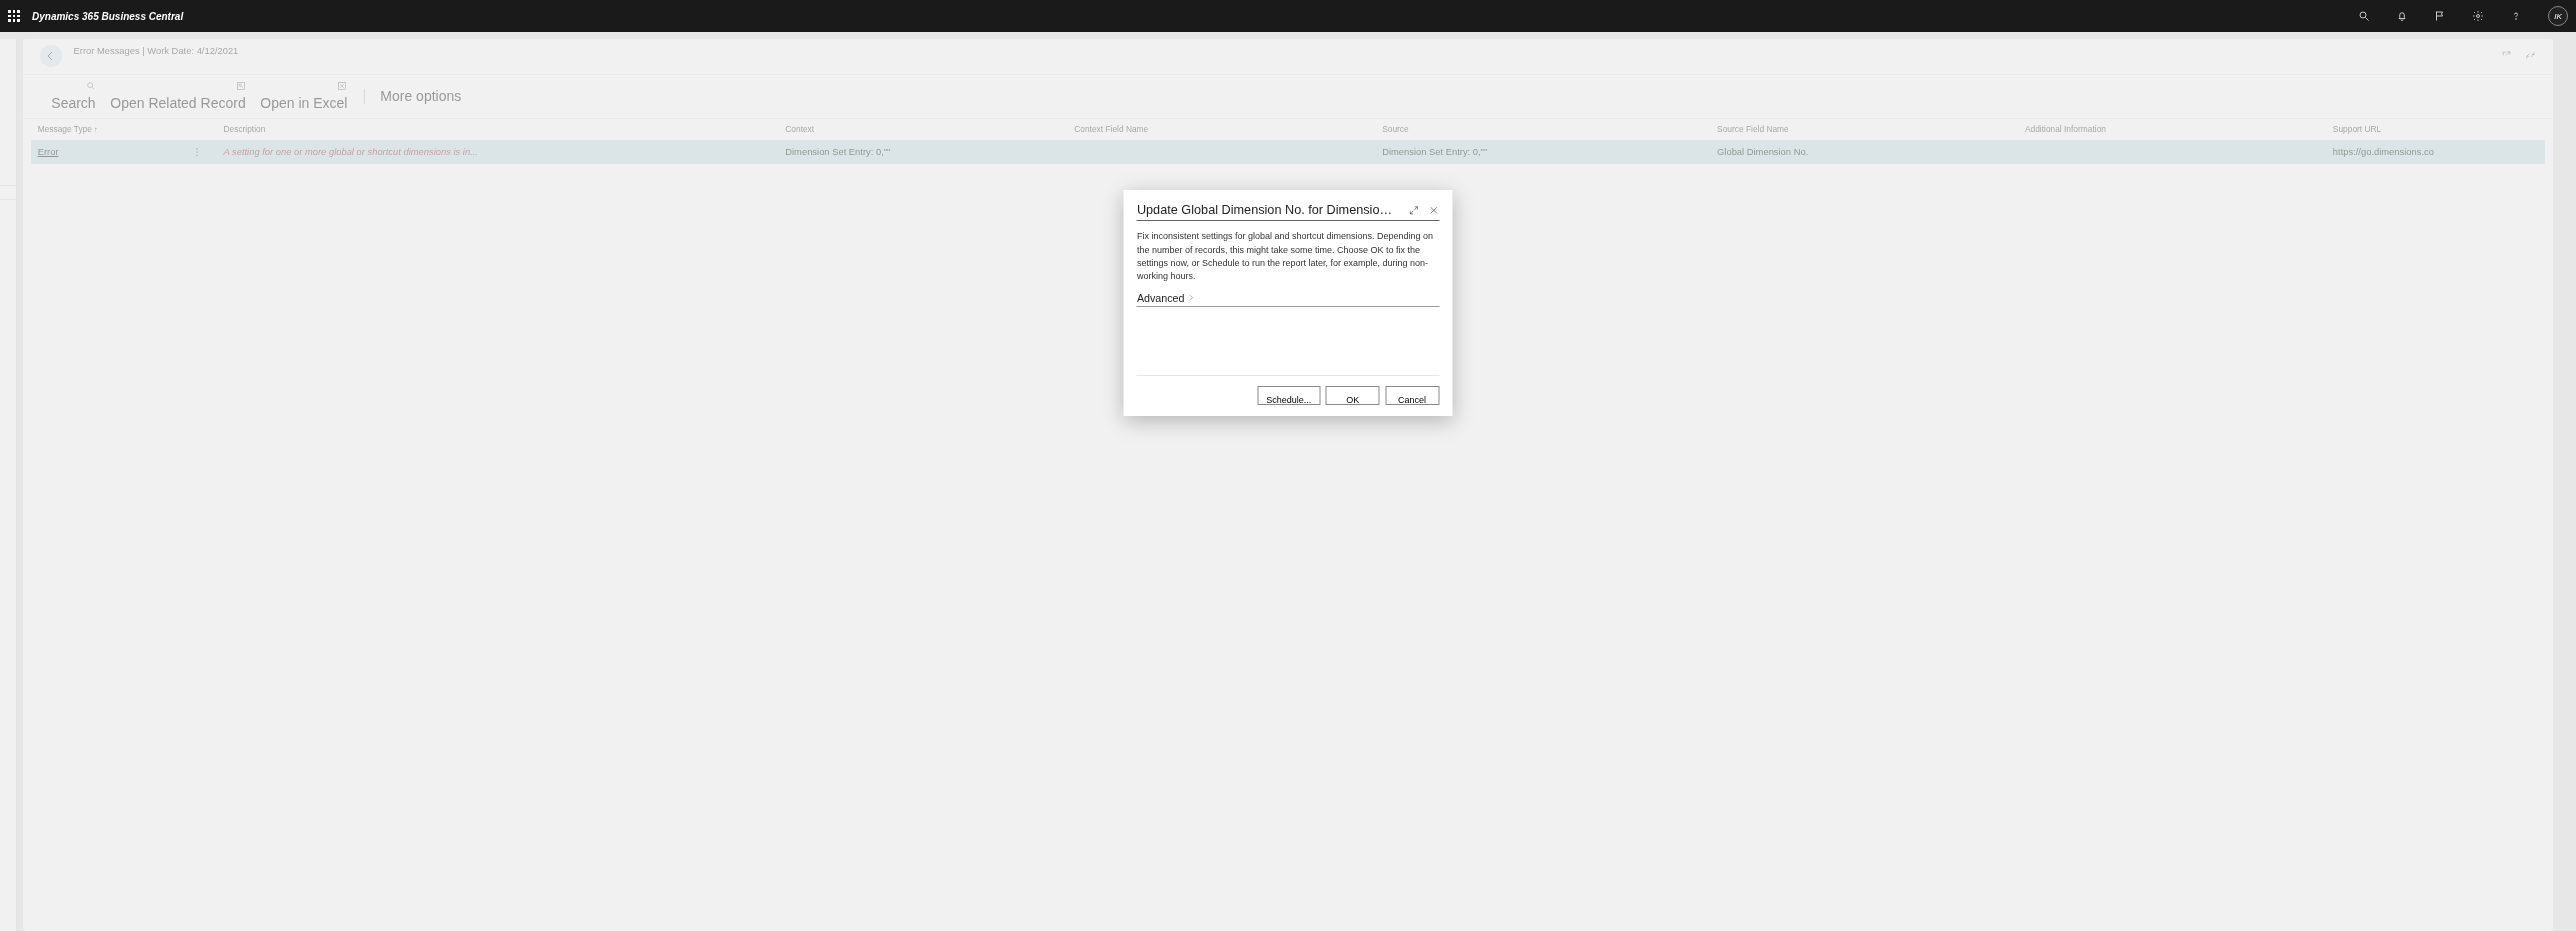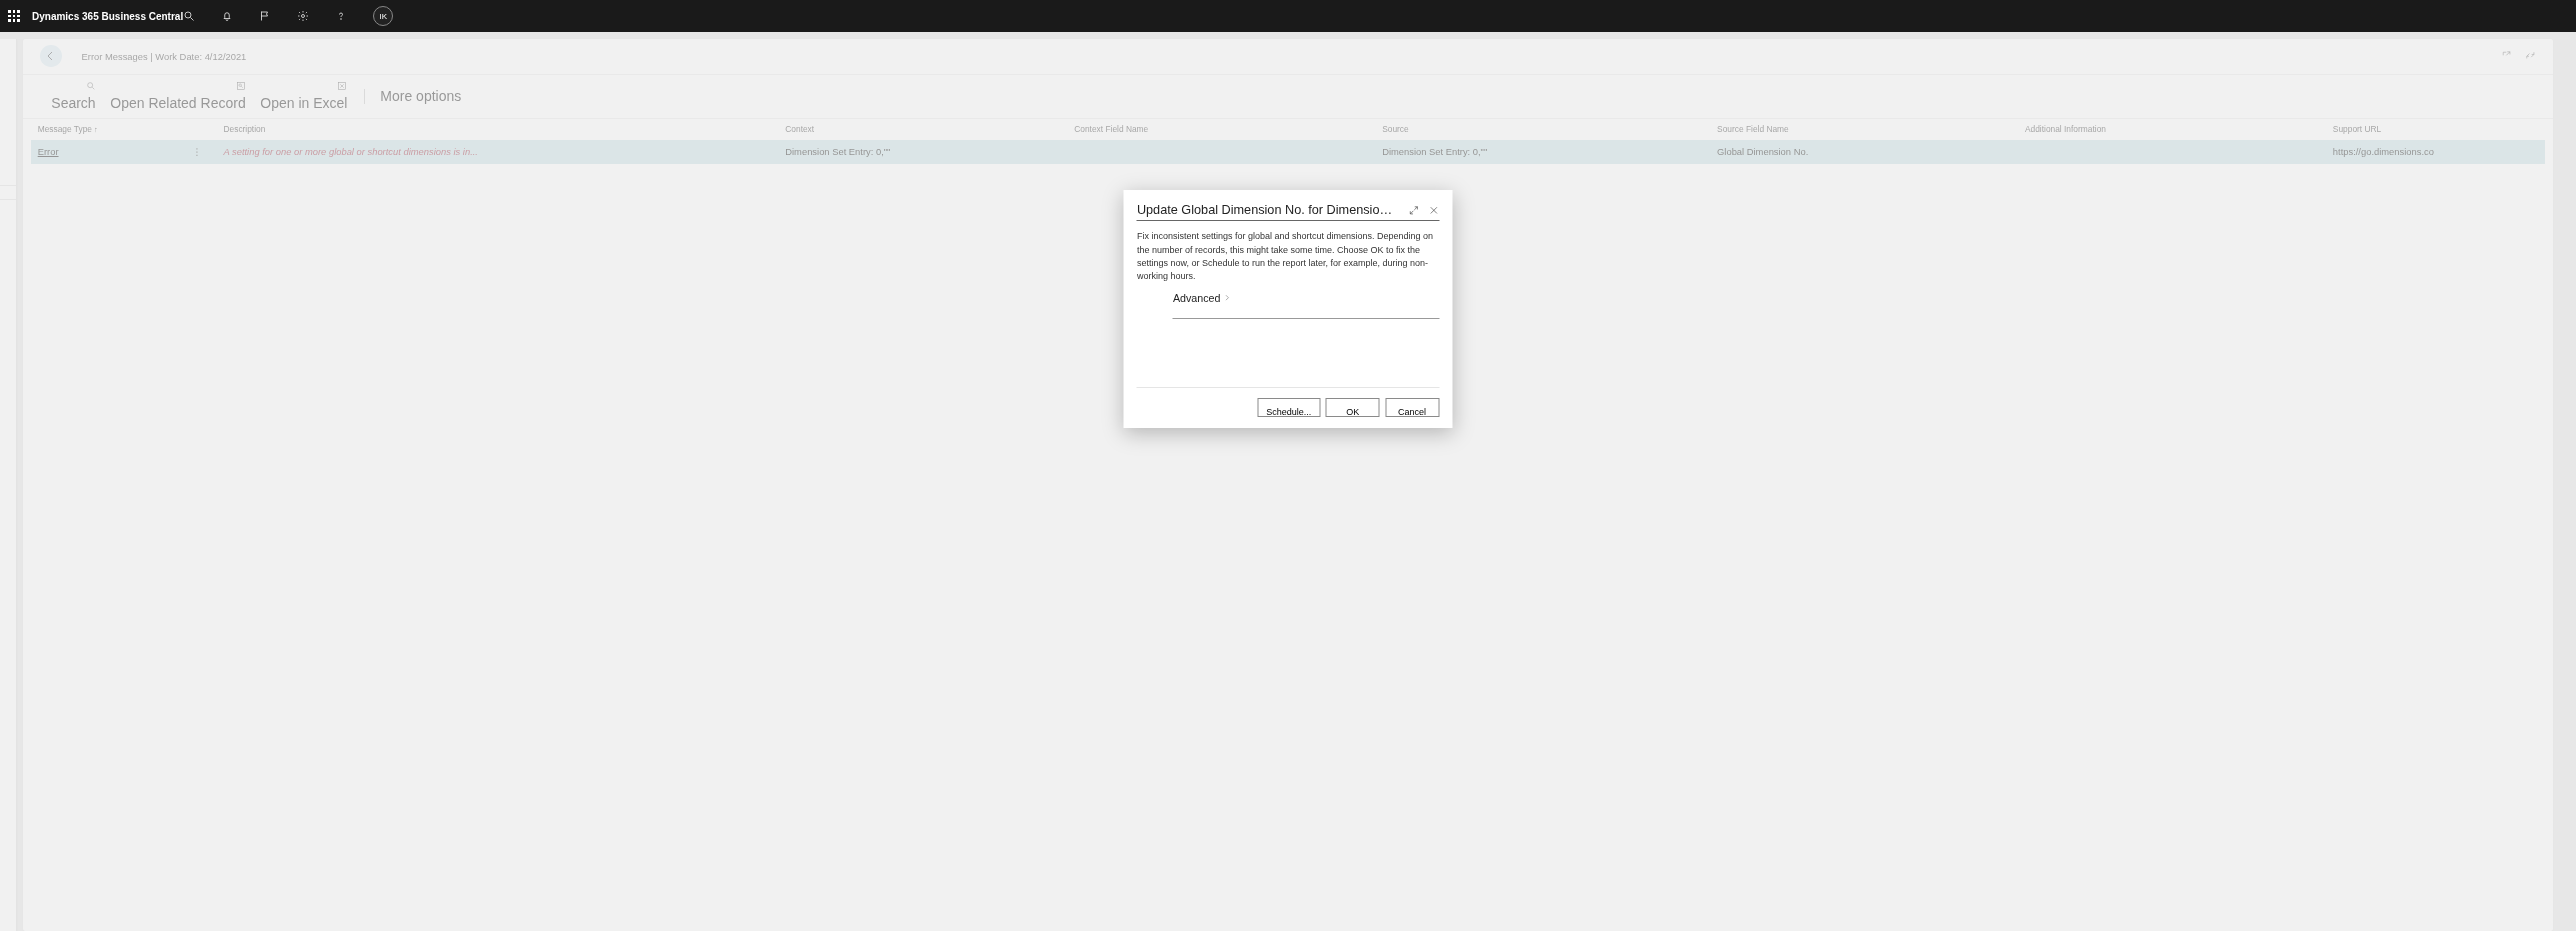--- a/index.html
+++ b/index.html
@@ -1,36 +1,36 @@
 <!DOCTYPE html>
 <html><head>
 <meta charset="utf-8">
 <style>
   * { box-sizing: border-box; margin: 0; padding: 0; }
   html, body { height: 100%; width: 100%; font-family: "Segoe UI", Arial, sans-serif; font-size: 9.4px; color: #323130; }
   body { display: flex; flex-direction: column; background: #e9e9e9; }
 
   
-  .topbar { background: #1a1a1a; color: #fff; height: 32px; display: flex; align-items: center; justify-content: flex-start; padding: 0 8px; }
+  .topbar { background: #1a1a1a; color: #fff; height: 32px; display: flex; align-items: center; justify-content: space-between; padding: 0 8px; font-style: italic; }
   .topbar-left { display: flex; align-items: center; gap: 12px; }
   .waffle { width: 12px; height: 12px; display: grid; grid-template-columns: repeat(3,2.7px); grid-template-rows: repeat(3,2.7px); gap: 2px; cursor: pointer; }
   .waffle span { background: #fff; width: 2.7px; height: 2.7px; }
   .brand { font-size: 10px; font-weight: 600; }
   .topbar-right { display: flex; align-items: center; gap: 26px; }
   .topbar-icon { width: 12px; height: 12px; display: flex; align-items: center; justify-content: center; cursor: pointer; }
   .topbar-icon svg { width: 12px; height: 12px; stroke: #fff; fill: none; stroke-width: 1.5; }
   .avatar { width: 20px; height: 20px; border: 0.7px solid #888; border-radius: 50%; display: flex; align-items: center; justify-content: center; font-size: 8px; background:#222; }
 
   
   .page { flex: 1; position: relative; padding: 6.7px 23px 0 23px; }
   .panel { background: #fff; border-radius: 2px; box-shadow: 0 0.7px 1.3px rgba(0,0,0,0.08); height: 100%; overflow: hidden; }
 
   
   .title-row { display: flex; align-items: center; justify-content: space-between; padding: 6.7px 17px; }
-  .title-left { display: flex; align-items: center; gap: 20px; }
+  .title-left { display: flex; gap: 12px; }
   .back-circle { width: 21.5px; height: 21.5px; border-radius: 50%; background: #e1eef4; display: flex; align-items: center; justify-content: center; cursor: pointer; }
   .back-circle svg { width: 12px; height: 12px; stroke: #3a3a3a; stroke-width: 1.5; fill: none; }
   .title-text { font-size: 9.4px; color: #5a5a5a; }
   .title-right { display: flex; align-items: center; gap: 13.4px; }
   .title-right svg { width: 10.7px; height: 10.7px; stroke: #5a5a5a; fill: none; stroke-width: 1.3; cursor: pointer; }
 
   
   .actionbar { display: flex; align-items: center; padding: 4px 27px; border-top: 0.7px solid #eee; border-bottom: 0.7px solid #eee; }
   .action-group { display: flex; align-items: center; gap: 12px; }
   .action-item { display: flex; align-items: flex-end; gap: 4px; cursor: pointer; color: #3a3a3a; font-size: 14px; padding: 2.7px 1.3px; flex-direction: column; }
@@ -54,21 +54,21 @@
   .dim { position: absolute; inset: 0; background: rgba(230,230,230,0.55); }
 
   
   .dialog { position: absolute; top: 158px; left: 50%; transform: translateX(-50%); width: 329px; background: #fff; box-shadow: 0 5.4px 20px rgba(0,0,0,0.25); }
   .dialog-inner { padding: 13.4px 13.4px 10.7px 13.4px; display: flex; flex-direction: column; gap: 9.4px; }
   .dlg-head { display: flex; align-items: center; gap: 9.4px; border-bottom: 0.7px solid #666; padding-bottom: 2.7px; }
   .dlg-title { flex: 1; font-size: 12.7px; font-weight: 400; color: #222; white-space: nowrap; overflow: hidden; text-overflow: ellipsis; }
   .dlg-icon { width: 10.7px; height: 10.7px; cursor: pointer; }
   .dlg-icon svg { width: 10.7px; height: 10.7px; stroke: #444; fill: none; stroke-width: 1.5; }
   .dlg-body { font-size: 9px; color: #333; line-height: 1.45; }
-  .dlg-section { border-bottom: 0.7px solid #999; padding-bottom: 14px; display: flex; align-items: center; gap: 3.4px; cursor: pointer; margin-left: 36px; }
+  .dlg-section { border-bottom: 0.7px solid #999; padding-bottom: 2px; display: flex; align-items: center; gap: 3.4px; cursor: pointer; }
   .dlg-section-title { font-size: 10.7px; color: #222; }
   .dlg-section svg { width: 7.4px; height: 7.4px; stroke: #555; fill: none; stroke-width: 1.6; }
   .dlg-spacer { height: 60px; border-bottom: 0.7px solid #e5e5e5; }
   .dlg-footer { display: flex; justify-content: flex-end; gap: 5.4px; }
   .btn { min-width: 54px; height: 19px; border: 0.7px solid #8a8a8a; background: #fff; font-size: 9px; cursor: pointer; padding: 8px 8px; }
 
   
   .sliver { position: absolute; left: 0; top: 6.7px; bottom: 0; width: 17.4px; background: #fff; border-right: 0.7px solid #e0e0e0; box-shadow: 0 0.7px 1.3px rgba(0,0,0,0.08); }
   .sliver::before { content: ""; position: absolute; top: 146px; left: 0; right: 0; height: 0.7px; background: #e5e5e5; }
   .sliver::after  { content: ""; position: absolute; top: 160px; left: 0; right: 0; height: 0.7px; background: #e5e5e5; }

